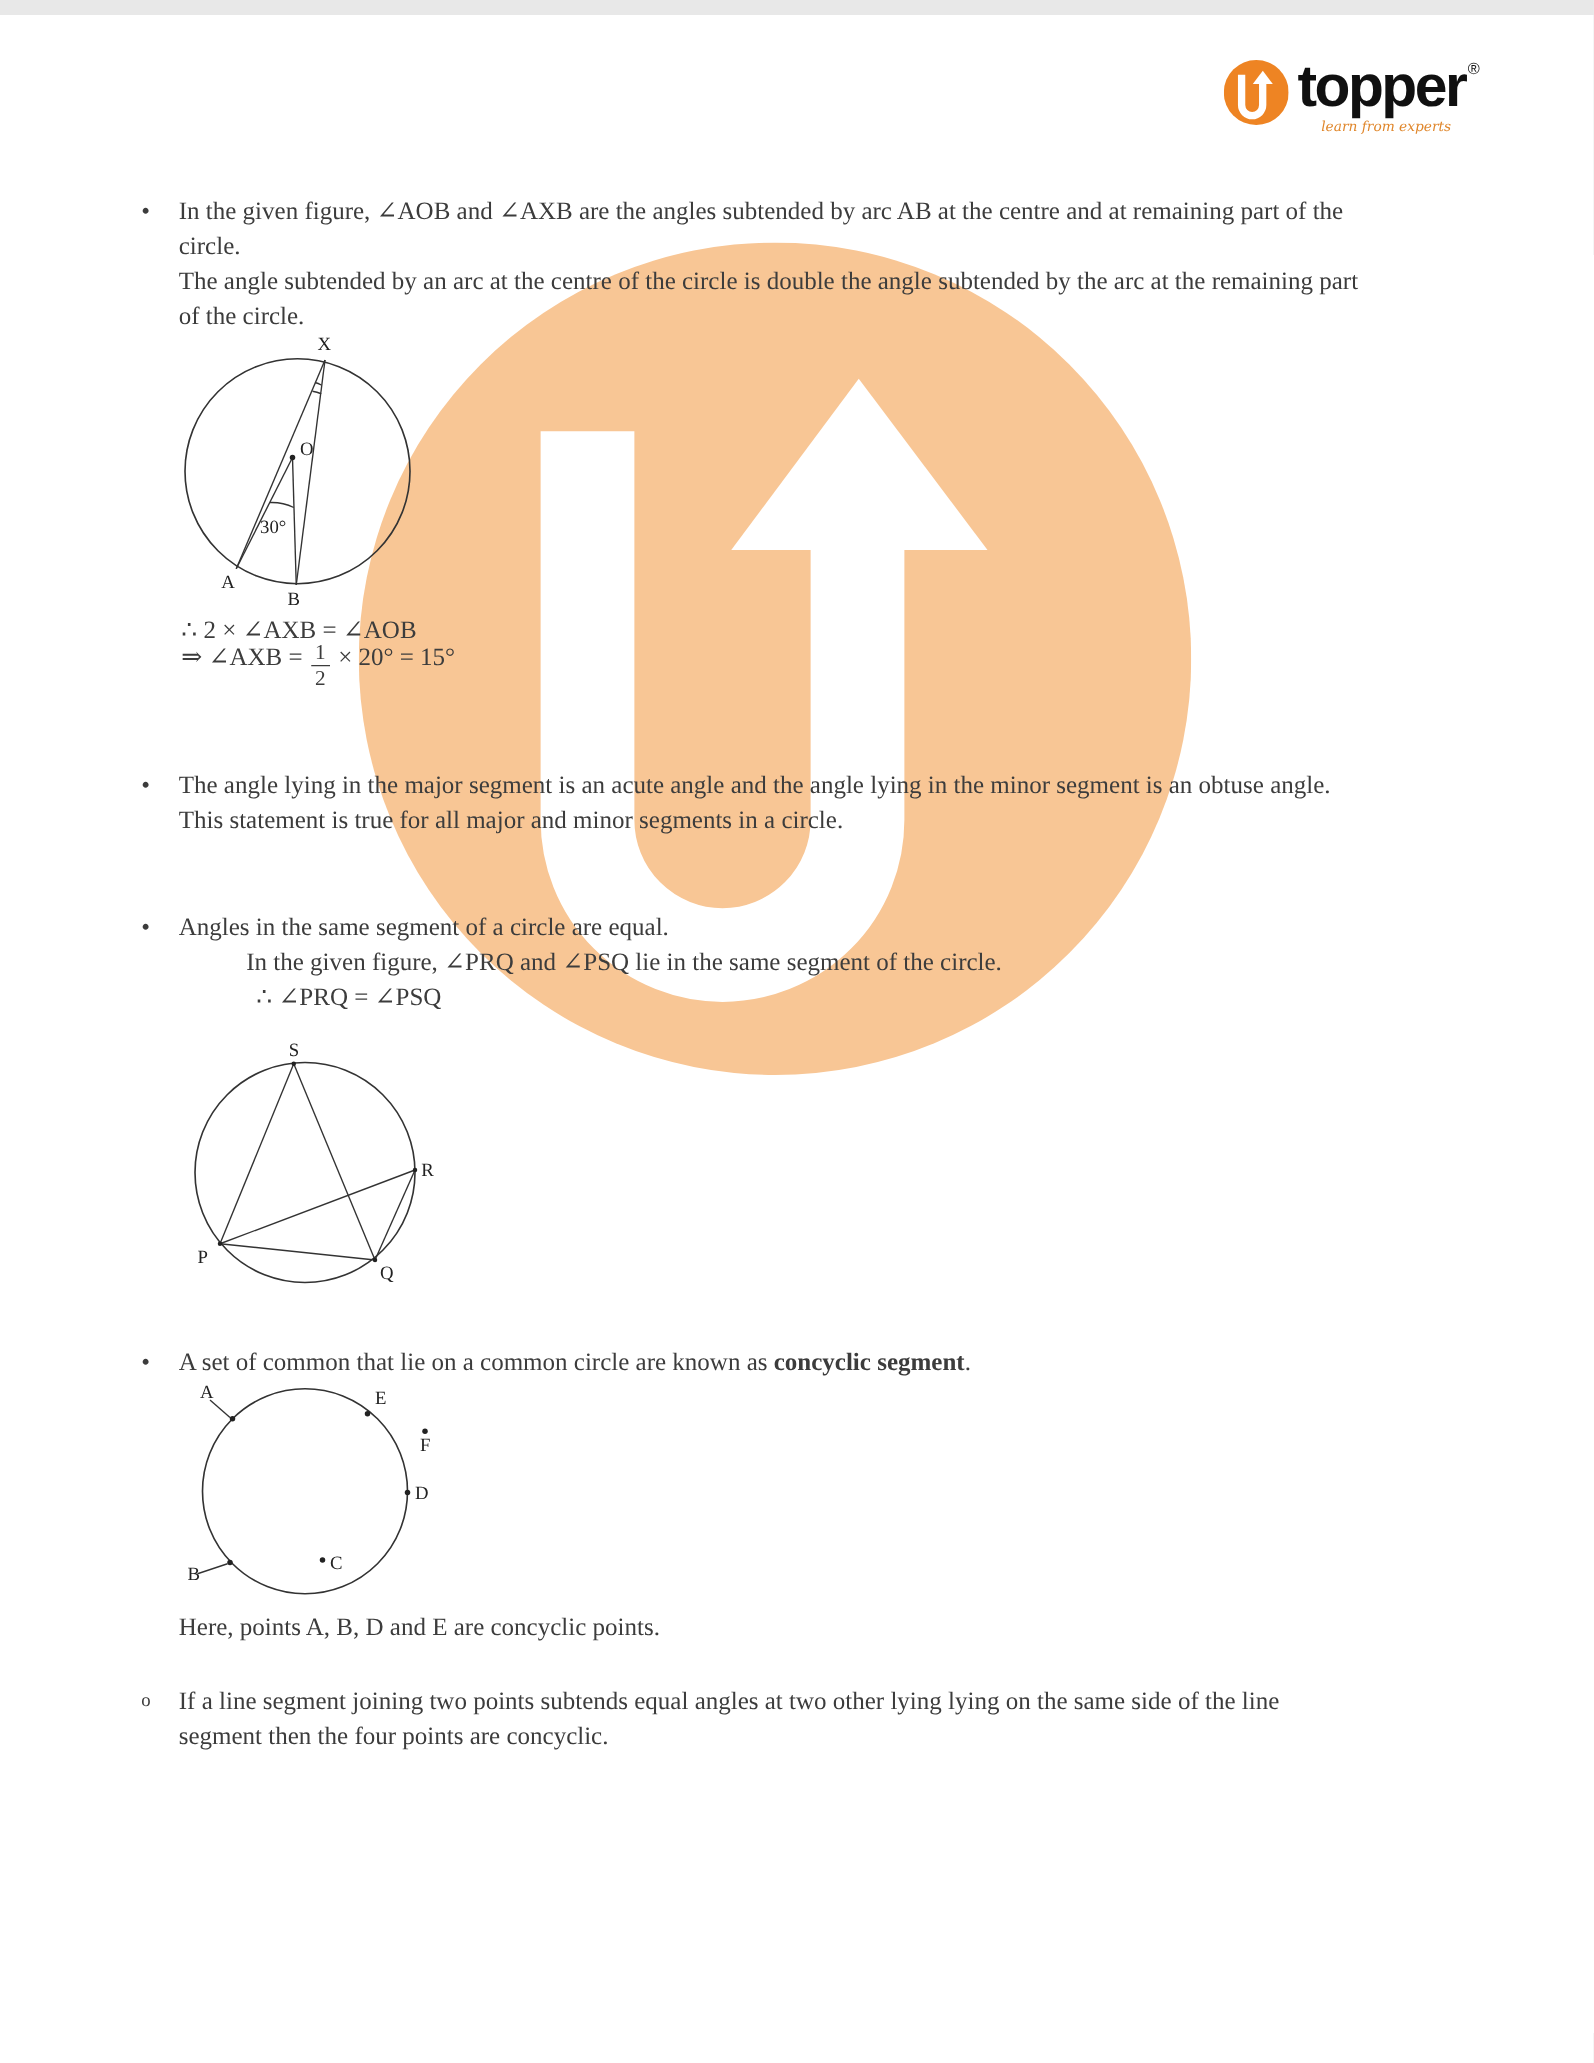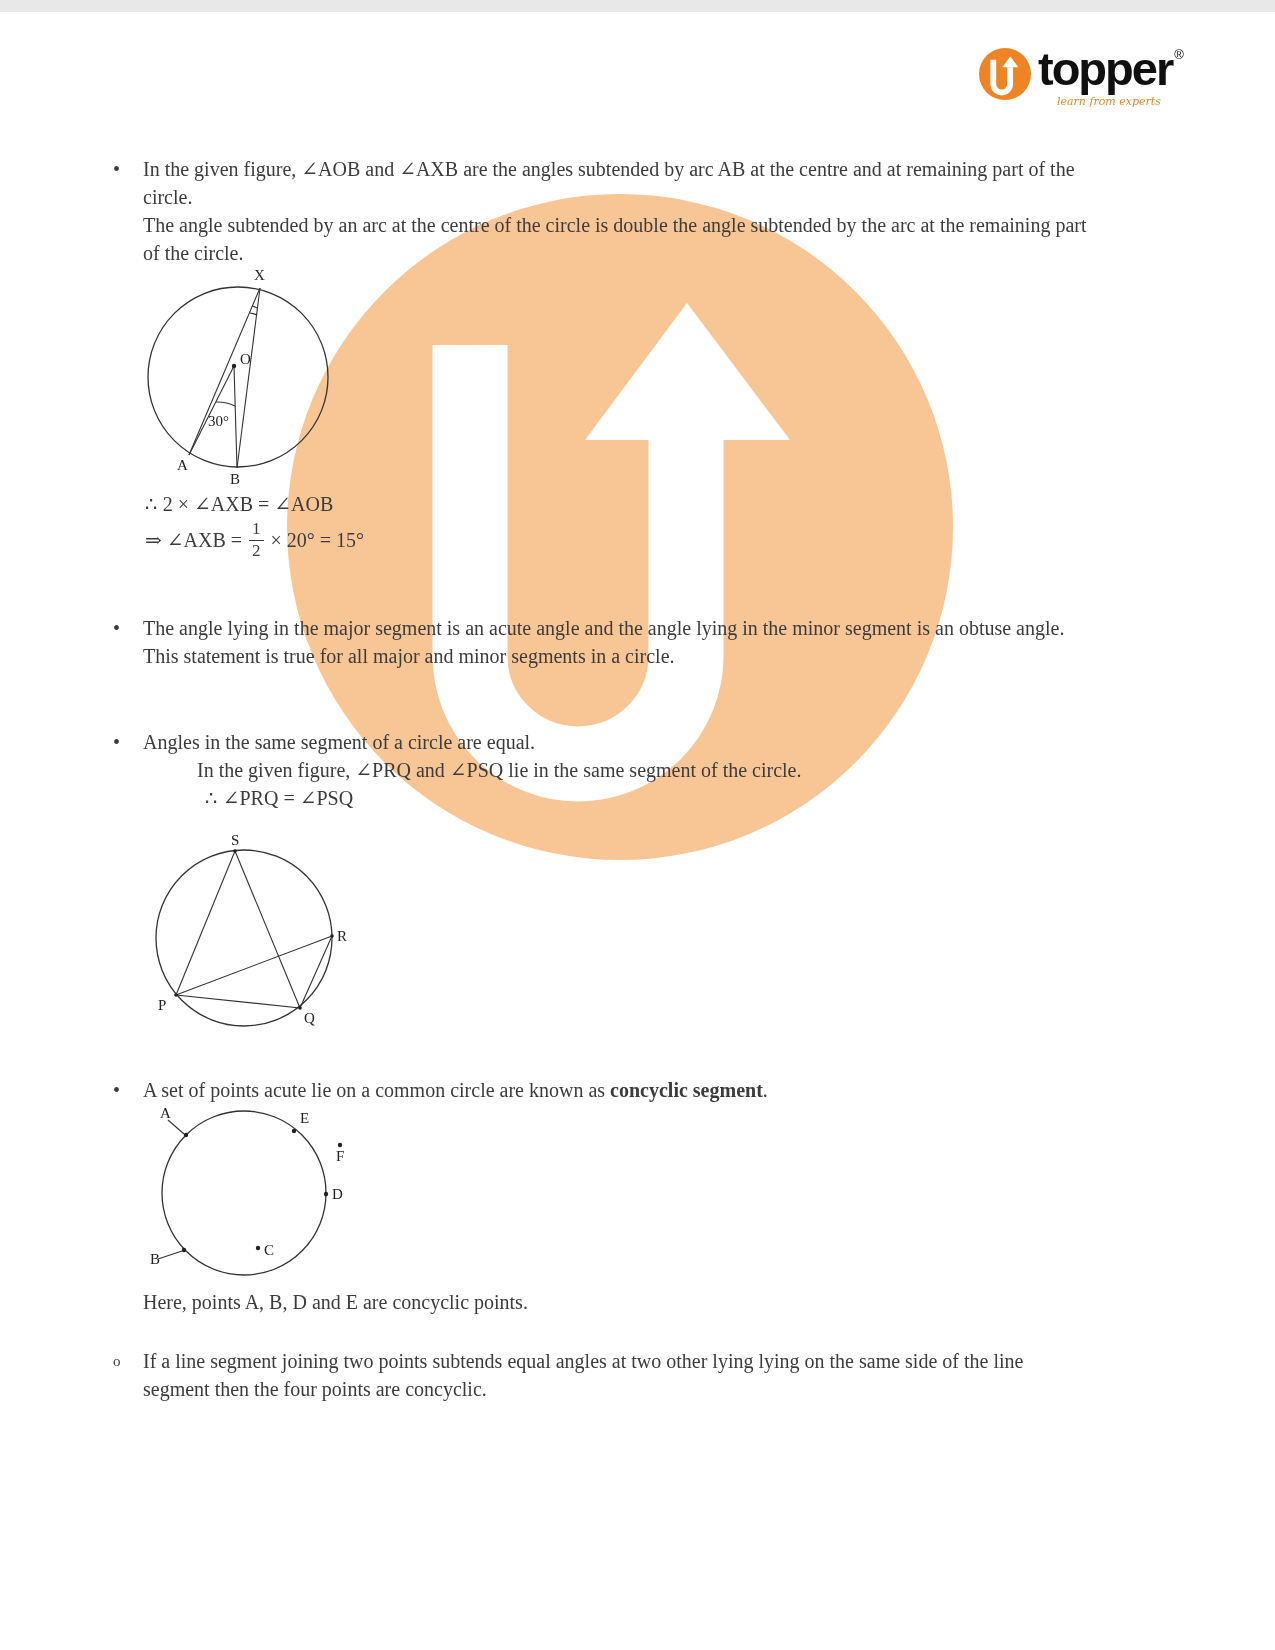--- a/index.html
+++ b/index.html
@@ -34,21 +34,21 @@
   }
 
   
   .bullet{display:flex;align-items:flex-start;}
   .bullet .marker{flex:0 0 35px;width:35px;padding-left:5px;box-sizing:border-box;}
   .marker-circle{font-size:15px;}
   .btext{width:950px;}
 
   
   .mathline{white-space:nowrap;}
-  .mathrow{display:flex;align-items:center;height:56px;white-space:nowrap;}
+  .mathrow{display:flex;height:56px;white-space:nowrap;}
   .frac{display:inline-flex;flex-direction:column;align-items:center;font-size:17px;line-height:1.2;margin:0 7px;}
   .frac .num{border-bottom:1.6px solid #3c3c3c;padding:0 3px;}
   .frac .den{padding:0 3px;}
 
   
   .fig text{
     font-family:"Liberation Serif","DejaVu Serif",serif;
     font-size:15px;fill:#222222;
   }
   .fig .stroke{stroke:#333333;stroke-width:1.3;fill:none;}
@@ -147,21 +147,21 @@
     <circle class="dot" cx="152" cy="176" r="1.8"></circle>
     <text x="83" y="13">S</text>
     <text x="189" y="109">R</text>
     <text x="10" y="178">P</text>
     <text x="156" y="191">Q</text>
   </svg>
 
   <div class="abs bullet" style="top:1064px;left:108px;">
     <span class="marker">•</span>
     <div class="btext">
-      <span>A set of points acute lie on a common circle are known as </span><span class="bold">concyclic segment</span><span>.</span>
+      <span>A set of common that lie on a common circle are known as </span><span class="bold">concyclic segment</span><span>.</span>
     </div>
   </div>
 
   <svg class="abs fig" style="top:1092px;left:140px;" width="215" height="172" viewBox="0 0 215 172">
     <circle class="stroke" cx="104" cy="89" r="82"></circle>
     <line class="thin" x1="28" y1="16" x2="44" y2="30"></line>
     <line class="thin" x1="18" y1="155" x2="42" y2="147"></line>
     <circle class="dot" cx="46" cy="31" r="2.2"></circle>
     <circle class="dot" cx="154" cy="27" r="2.2"></circle>
     <circle class="dot" cx="200" cy="41" r="2.2"></circle>

